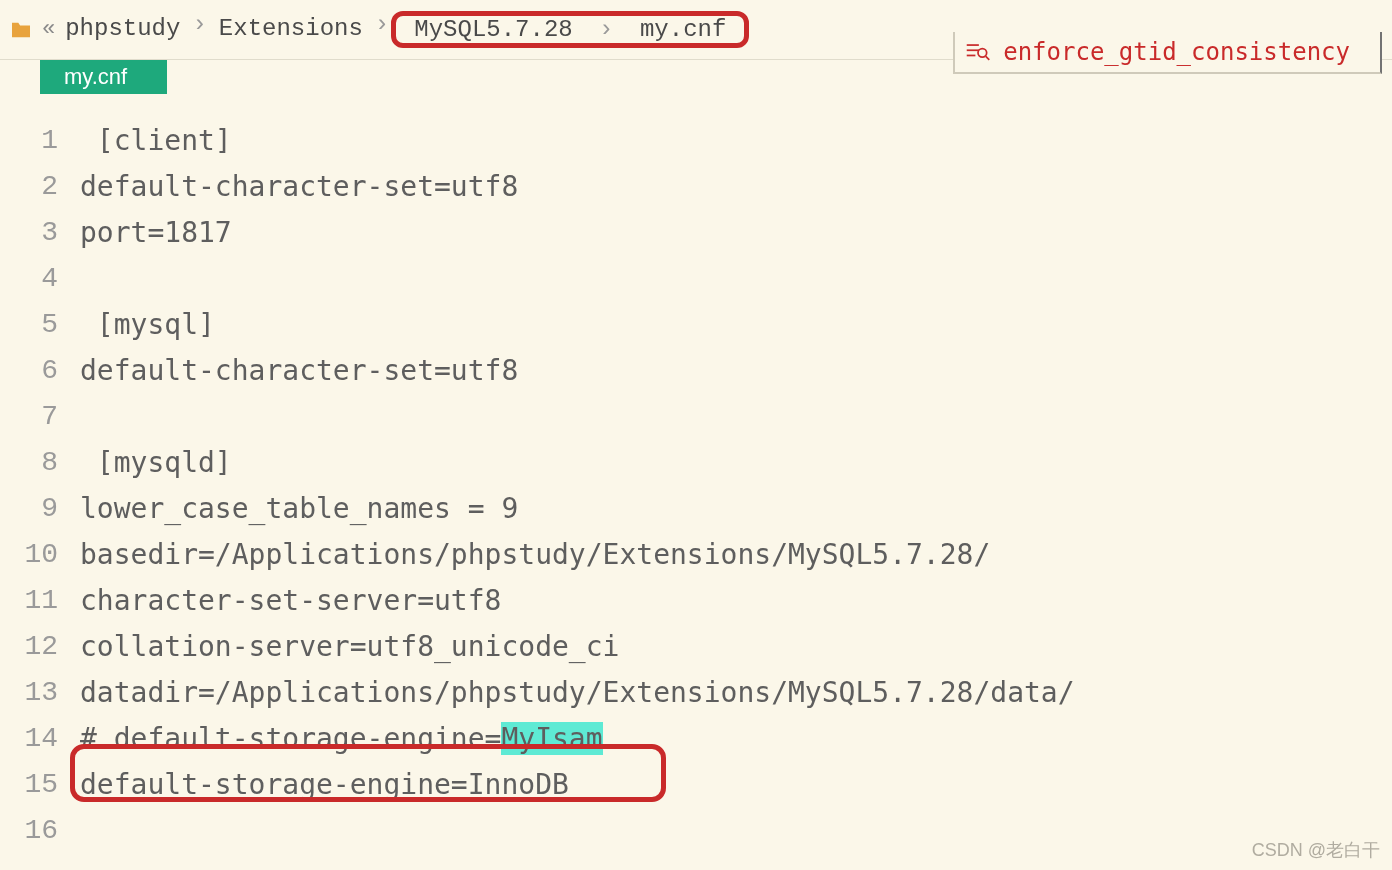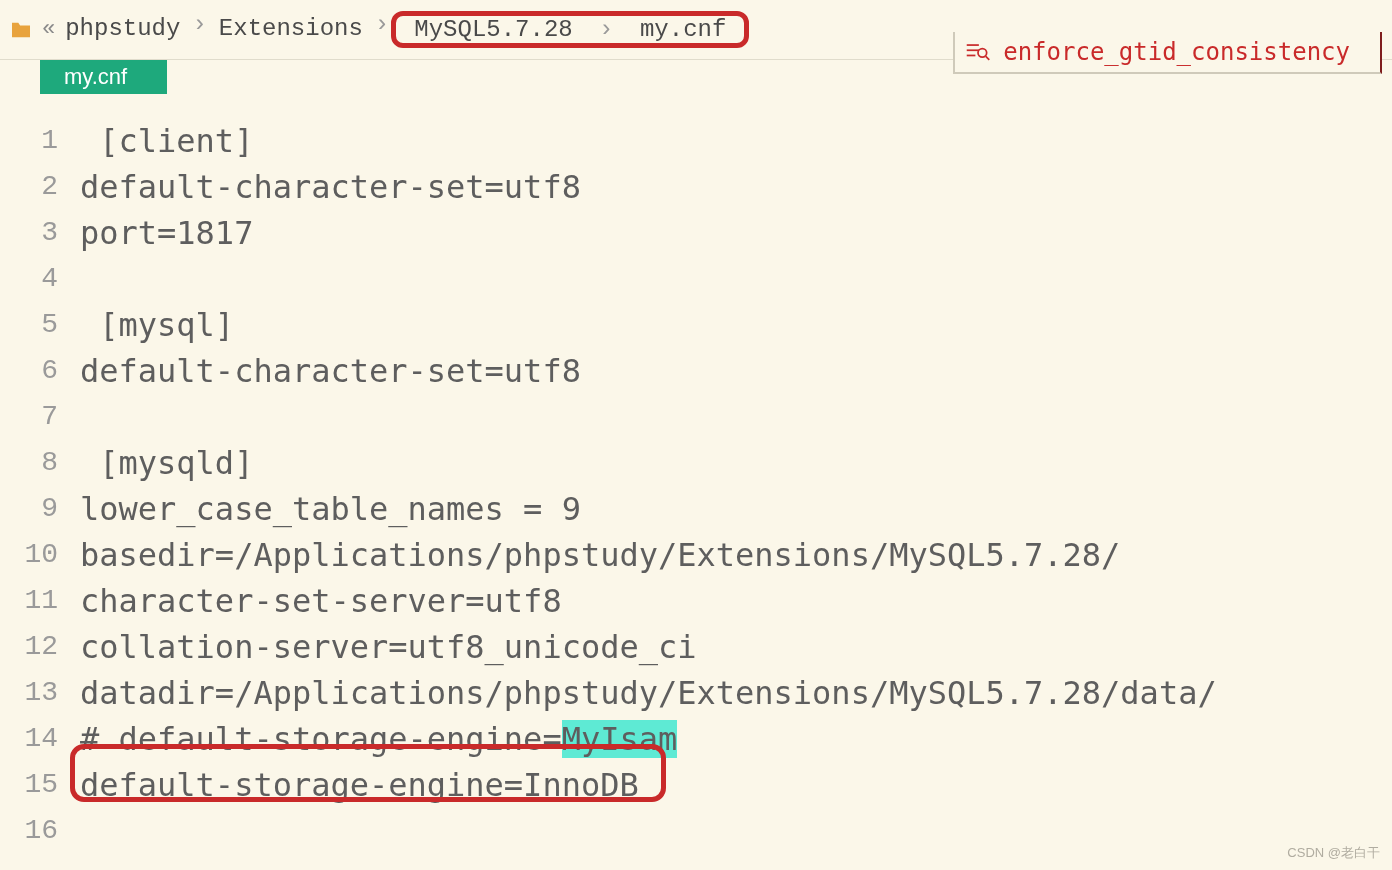--- a/index.html
+++ b/index.html
@@ -43,21 +43,21 @@
       border-radius: 12px;
       padding: 0 12px;
       margin-left: -4px;
     }
     .search-panel {
       margin-left: auto;
       display: flex;
       align-items: center;
       border-left: 2px solid #cfcaba;
       border-bottom: 2px solid #cfcaba;
-      border-right: 2px solid #7f1d1d;
+      border-right: 2px solid #737373;
       padding: 6px 30px 6px 10px;
       background: #fbf7e9;
       margin-top: 47px;
     }
     .search-icon-svg {
       width: 26px;
       height: 22px;
     }
     .search-text {
       font-size: 24px;
@@ -85,41 +85,41 @@
       text-align: right;
       padding-right: 22px;
     }
     .gutter div {
       font-size: 28px;
       color: #9a9a9a;
       line-height: 46px;
       height: 46px;
     }
     .code {
-      font-size: 32px;
+      font-size: 28px;
       line-height: 46px;
       position: relative;
     }
     .code-line { height: 46px; white-space: pre; font-family: Menlo, Monaco, monospace; }
     .hl-span { background: #5eead4; }
     .code-highlight-box {
       position: absolute;
       border: 5px solid #c92a2a;
       border-radius: 14px;
       left: -10px;
       width: 596px;
       top: 626px;
       height: 58px;
       pointer-events: none;
     }
     .watermark {
       position: absolute;
       right: 12px;
       bottom: 8px;
-      font-size: 13px;
+      font-size: 18px;
       color: #b0aca0;
       font-family: sans-serif;
     }
   </style>
 </head>
 <body>
 
 <div class="top-bar">
   <svg class="folder-icon" viewBox="0 0 24 20">
     <path d="M2 2h7l2 3h11v13H2z"></path>

